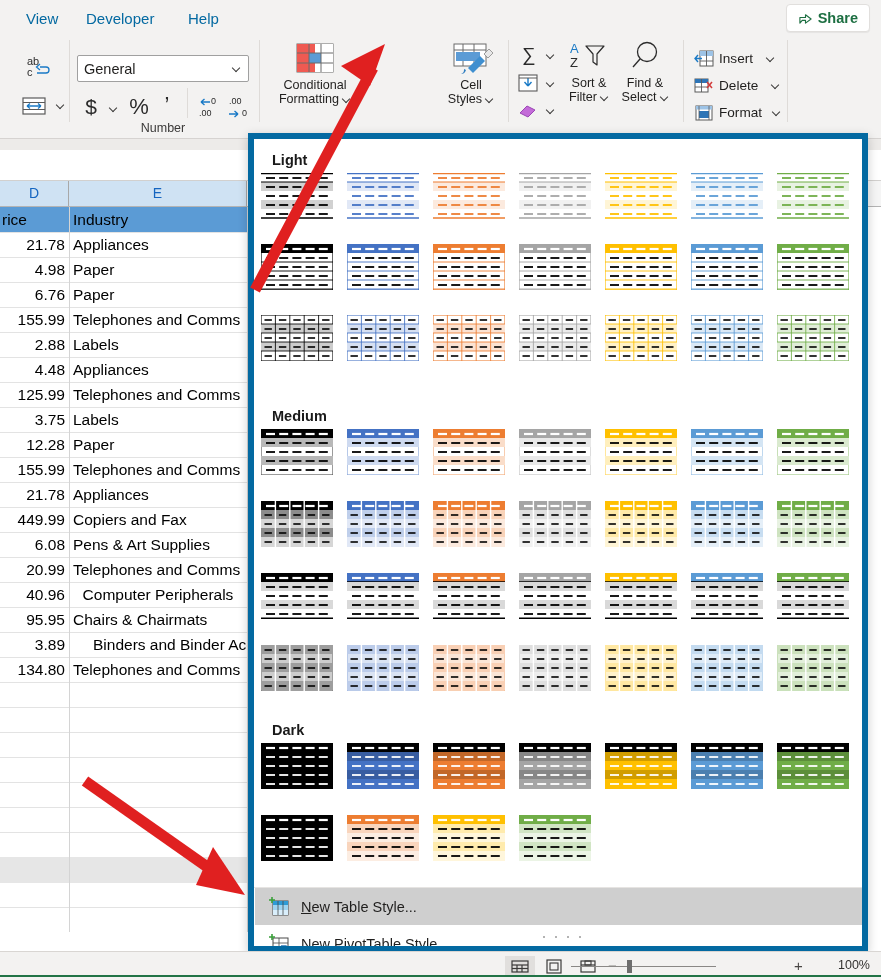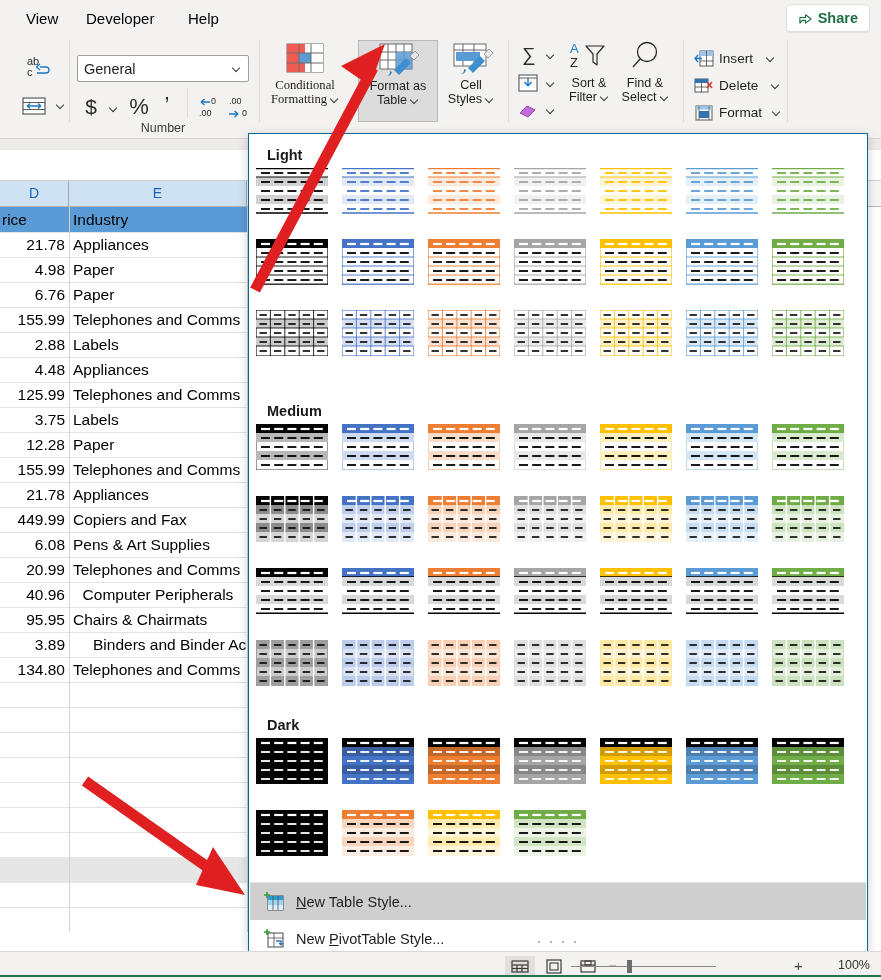--- a/index.html
+++ b/index.html
@@ -17,21 +17,21 @@
   #ribbon {
     position:absolute; left:0; top:0; width:881px; height:139px;
     background:#f3f2f1;
     border-bottom:1px solid #d6d3d1;
   }
   #tabstrip {
     position:absolute; left:0; top:0; width:881px; height:36px;
   }
   .tab {
     position:absolute; top:6px; height:26px; line-height:26px;
-    font-size:15px; color:#000000; padding:0 10px; cursor:pointer;
+    font-size:15px; color:#0369a1; padding:0 10px; cursor:pointer;
     border-radius:3px;
   }
   #share-btn {
     position:absolute; right:11px; top:4px; height:28px;
     background:#fff; border:1px solid #e1dfdd; border-radius:4px;
     display:flex; align-items:center; gap:5px; padding:0 11px;
     font-size:14.5px; font-weight:bold; color:#1d6f42; cursor:pointer;
     box-shadow:0 1px 1px rgba(0,0,0,.06);
   }
 
@@ -94,21 +94,21 @@
   }
   .rowline { position:absolute; left:0; width:881px; height:1px; background:#e3e3e3; }
   .cell { position:absolute; height:24px; line-height:24px; font-size:15.5px; color:#000; white-space:nowrap; overflow:hidden; }
   .cell.num { text-align:right; }
   .vline { position:absolute; width:1px; background:#d4d4d4; }
   .selrow { position:absolute; left:0; height:25px; background:#5b9bd5; }
 
   
   #gallery {
     position:absolute; left:248px; top:133px; width:620px; height:819px;
-    background:#fff; border:1px solid #0369a1;
+    background:#fff; border:6px solid #0369a1;
     box-shadow:0 3px 10px rgba(0,0,0,.20);
     overflow:hidden;
   }
   .sec-title {
     position:absolute; left:18px; font-size:14.5px; font-weight:bold; color:#1a1a1a;
   }
   .sep-line { position:absolute; left:0; width:618px; height:1px; background:#e6e4e2; }
 
   .menuitem {
     position:absolute; left:1px; width:616px; height:37px;
@@ -216,21 +216,21 @@
   </div>
   <div class="grp-label" style="left:77px; width:172px;">Number</div>
   <div class="dlg-launcher" style="left:245px; top:140px;">
     <svg width="12" height="12" viewBox="0 0 12 12">
       <path d="M2 2 v8 h8" fill="none" stroke="#57534e" stroke-width="1"></path>
       <path d="M9 3 l-5 5 M9 3 h-3.5 M9 3 v3.5" stroke="#57534e" stroke-width="1" fill="none"></path>
     </svg>
   </div>
   <div class="grp-sep" style="left:259px;"></div>
 
-  <div class="bigbtn" style="left:265px; width:80px;font-family:Liberation Serif, serif;">
+  <div class="bigbtn" style="left:275px; width:80px;">
     <svg width="44" height="36" viewBox="0 0 44 36">
       <g transform="translate(4,4)">
         <rect x="0" y="0" width="36" height="28" fill="#fff" stroke="#6b6b6b" stroke-width="1"></rect>
         <rect x="0" y="0" width="18" height="9" fill="#ef5a52"></rect>
         <rect x="18" y="0" width="18" height="9" fill="#fff"></rect>
         <rect x="0" y="9" width="12" height="10" fill="#ef5a52"></rect>
         <rect x="12" y="9" width="12" height="10" fill="#5b9bd5"></rect>
         <rect x="24" y="9" width="12" height="10" fill="#fff"></rect>
         <rect x="0" y="19" width="18" height="9" fill="#ef5a52"></rect>
         <rect x="18" y="19" width="18" height="9" fill="#fff"></rect>
@@ -240,41 +240,20 @@
         <line x1="24" y1="0" x2="24" y2="28" stroke="#6b6b6b" stroke-width="1"></line>
       </g>
     </svg>
     <span class="lbl">Conditional</span>
     <span style="display:flex; align-items:center; gap:3px;">
       <span>Formatting</span>
       <span class="chev"></span>
     </span>
   </div>
 
-  <div class="bigbtn active" style="left:358px; width:80px;">
-    <svg width="44" height="36" viewBox="0 0 44 36">
-      <g transform="translate(4,3)">
-        <rect x="0" y="0" width="32" height="25" fill="#fff" stroke="#6b6b6b" stroke-width="1"></rect>
-        <line x1="0" y1="8" x2="32" y2="8" stroke="#6b6b6b" stroke-width="1"></line>
-        <line x1="0" y1="16" x2="32" y2="16" stroke="#6b6b6b" stroke-width="1"></line>
-        <line x1="8" y1="0" x2="8" y2="25" stroke="#6b6b6b" stroke-width="1"></line>
-        <line x1="16" y1="0" x2="16" y2="25" stroke="#6b6b6b" stroke-width="1"></line>
-        <line x1="24" y1="0" x2="24" y2="25" stroke="#6b6b6b" stroke-width="1"></line>
-        <rect x="16" y="8" width="16" height="17" fill="#5b9bd5" opacity=".85"></rect>
-        <path d="M14 26 l12 -12 5 5 -12 12 z" fill="#3f8fd0"></path>
-        <path d="M30 12 l5 -5 4 4 -5 5 z" fill="#e8e8e8" stroke="#888" stroke-width=".8"></path>
-        <path d="M12 28 c-1 3 -3 4 -5 4 c3 -1 3 -3 3 -5 z" fill="#2f7ec0"></path>
-      </g>
-    </svg>
-    <span class="lbl">Format as</span>
-    <span style="display:flex; align-items:center; gap:3px;">
-      <span>Table</span>
-      <span class="chev"></span>
-    </span>
-  </div>
 
   <div class="bigbtn" style="left:440px; width:62px;">
     <svg width="44" height="36" viewBox="0 0 44 36">
       <g transform="translate(5,4)">
         <rect x="0" y="0" width="32" height="22" fill="#fff" stroke="#6b6b6b" stroke-width="1"></rect>
         <line x1="0" y1="6" x2="32" y2="6" stroke="#6b6b6b" stroke-width="1"></line>
         <line x1="9" y1="0" x2="9" y2="22" stroke="#6b6b6b" stroke-width="1"></line>
         <line x1="20" y1="0" x2="20" y2="22" stroke="#6b6b6b" stroke-width="1"></line>
         <rect x="2" y="8" width="24" height="9" fill="#5b9bd5"></rect>
         <path d="M14 24 l12 -12 5 5 -12 12 z" fill="#3f8fd0"></path>

